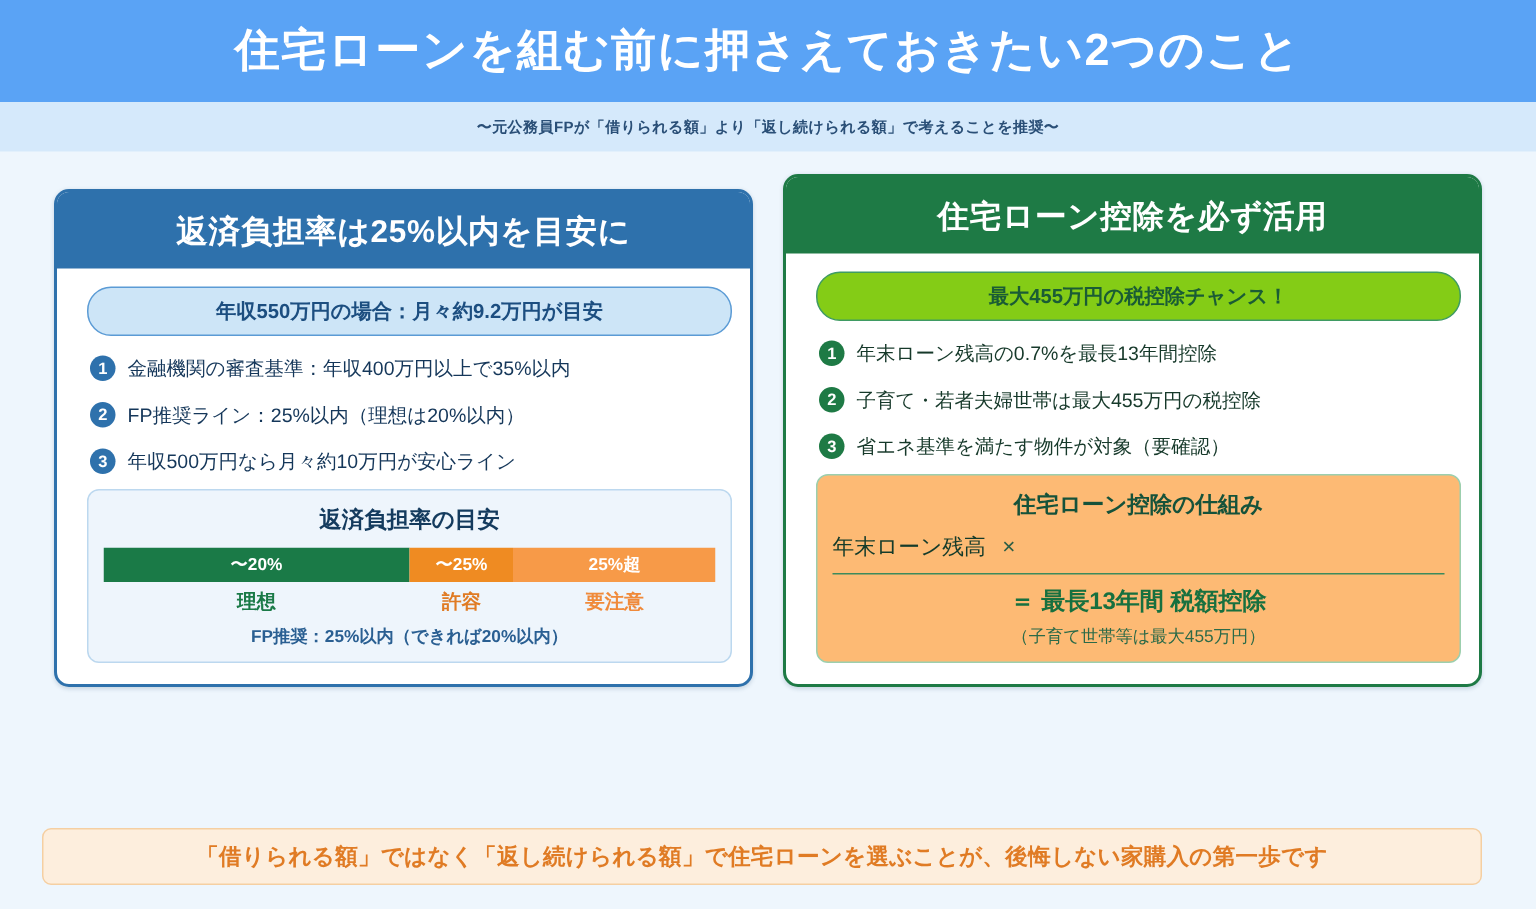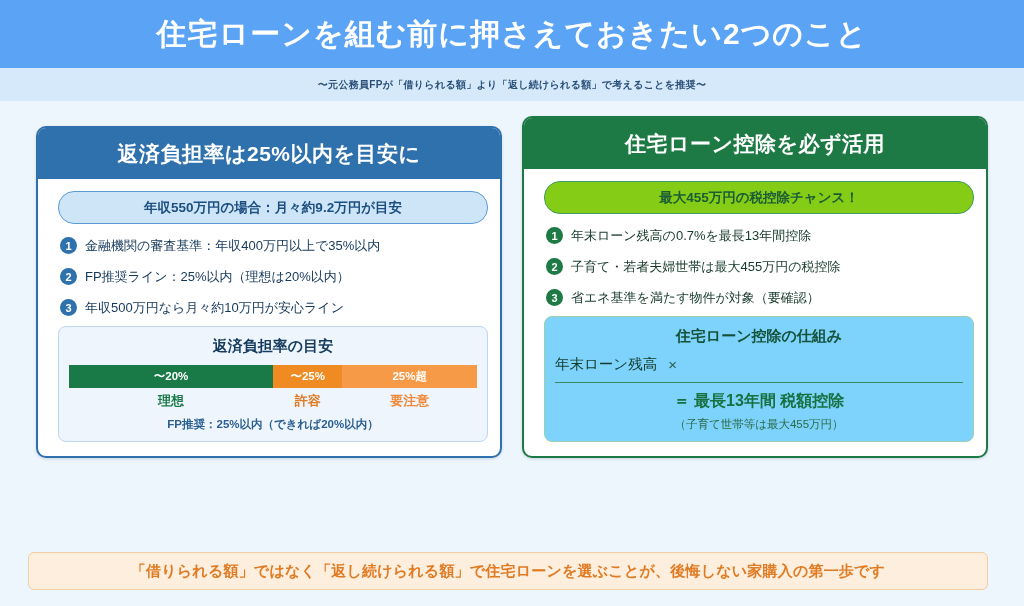--- a/index.html
+++ b/index.html
@@ -146,21 +146,21 @@
   .sub-panel {
     margin-top: 10px;
     border-radius: 8px;
     padding: 10px 10px 9px 10px;
   }
   .sub-panel.blue {
     background: #eef5fc;
     border: 1.5px solid #bcd8ef;
   }
   .sub-panel.green {
-    background: #7dd3fc;
+    background: #fdba74;
     border: 1.5px solid #9ccfae;
   }
   .sub-title {
     text-align: center;
     font-size: 15px;
     font-weight: bold;
     margin-bottom: 9px;
   }
   .sub-panel.blue  .sub-title { color: #143b5e; }
   .sub-panel.green .sub-title { color: #15523a; }

